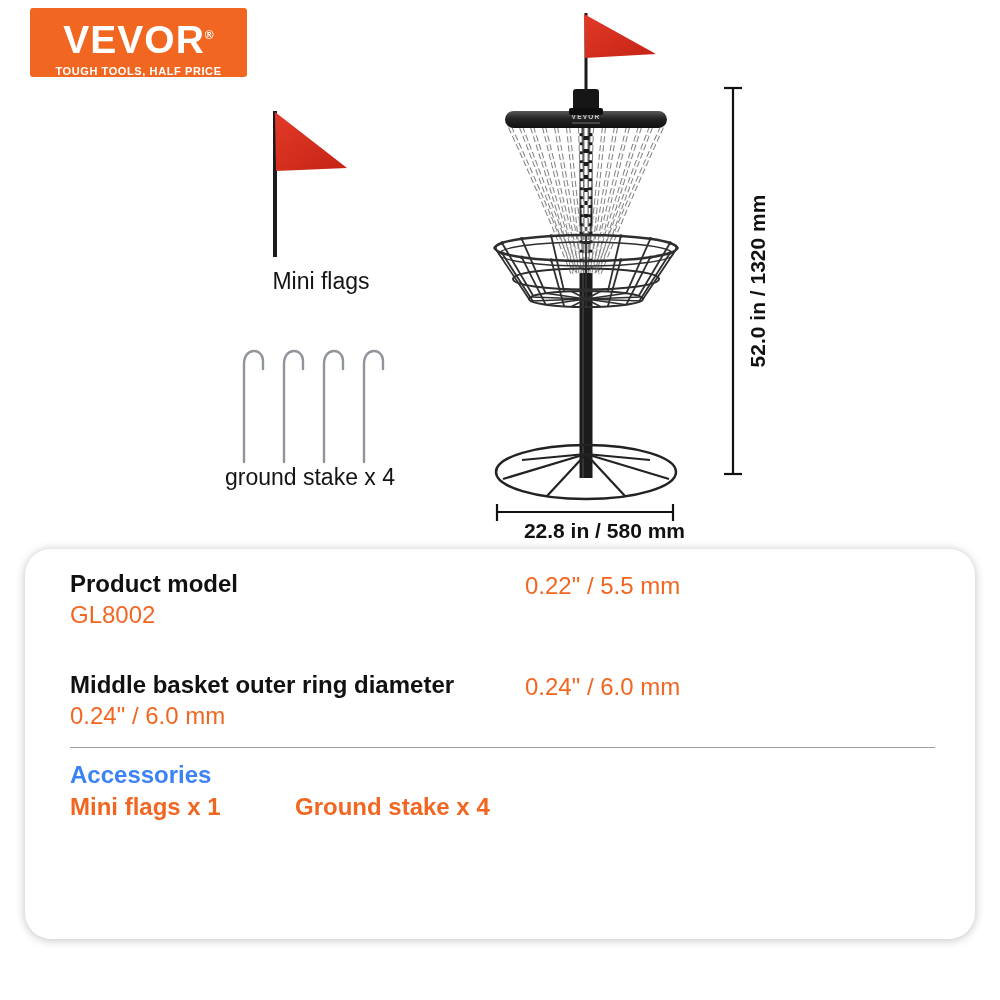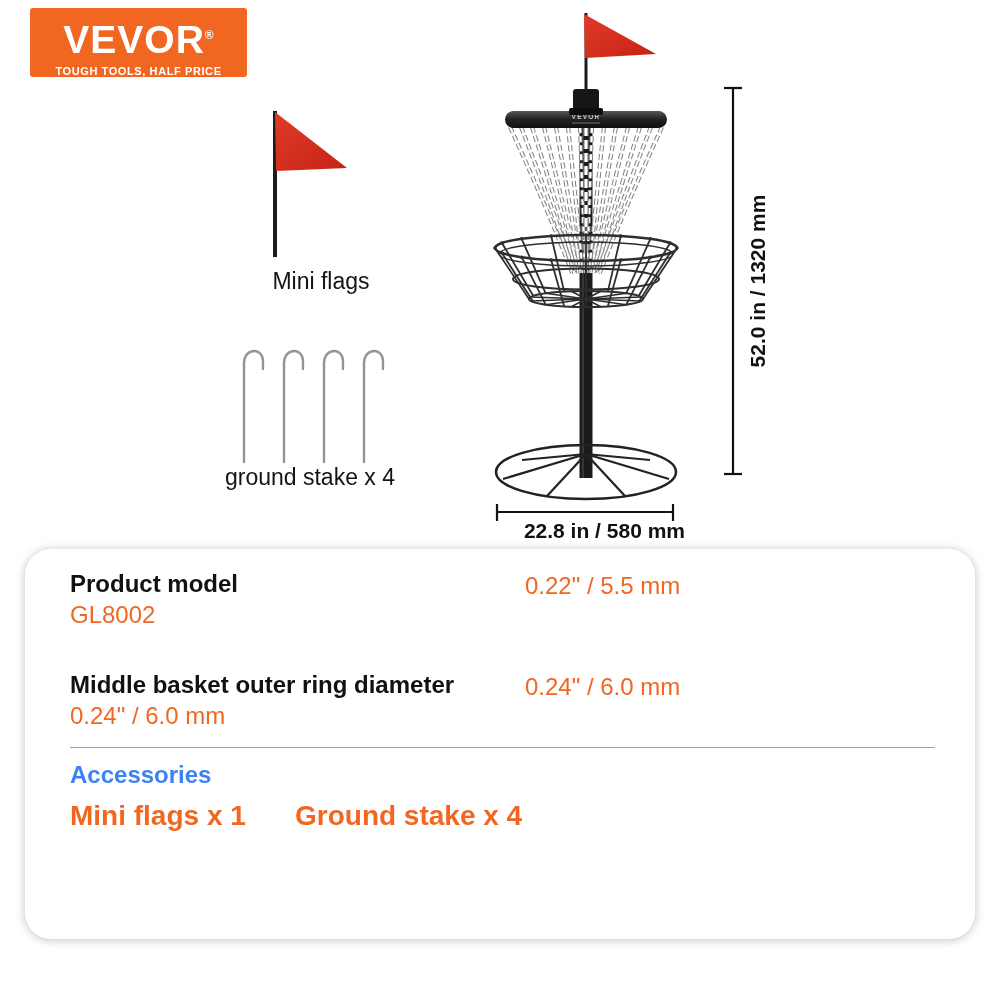--- a/index.html
+++ b/index.html
@@ -32,21 +32,21 @@
 
   
   .panel{position:absolute;left:25px;top:549px;width:950px;height:390px;background:#fff;
          border-radius:26px;box-shadow:0 1px 10px rgba(0,0,0,0.25);box-sizing:border-box;
          padding:20px 40px 0 45px;}
   .spec-grid{display:grid;grid-template-columns:455px 410px;row-gap:41px;}
   .spec-label{font-size:24px;font-weight:700;color:#111;line-height:29px;}
   .spec-value{font-size:24px;font-weight:400;color:var(--accent,#F16722);line-height:29px;margin-top:2px;}
   .divider{height:1px;background:#9e9e9e;margin-top:17px;}
   .acc-title{font-size:24px;font-weight:700;color:#3b82f6;line-height:29px;margin-top:12px;}
-  .acc-items{margin-top:12px;font-size:28px;font-weight:700;color:var(--accent,#F16722);line-height:29px;}
+  .acc-items{margin-top:3px;font-size:24px;font-weight:700;color:var(--accent,#F16722);line-height:29px;}
   .acc-item-first{display:inline-block;width:225px;}
 </style>
 </head>
 <body>
 
 <div class="page">
 
   <div class="logo">
     <div class="logo-name"><span>VEVOR</span><span class="logo-reg">®</span></div>
     <div class="logo-tagline">TOUGH TOOLS, HALF PRICE</div>

